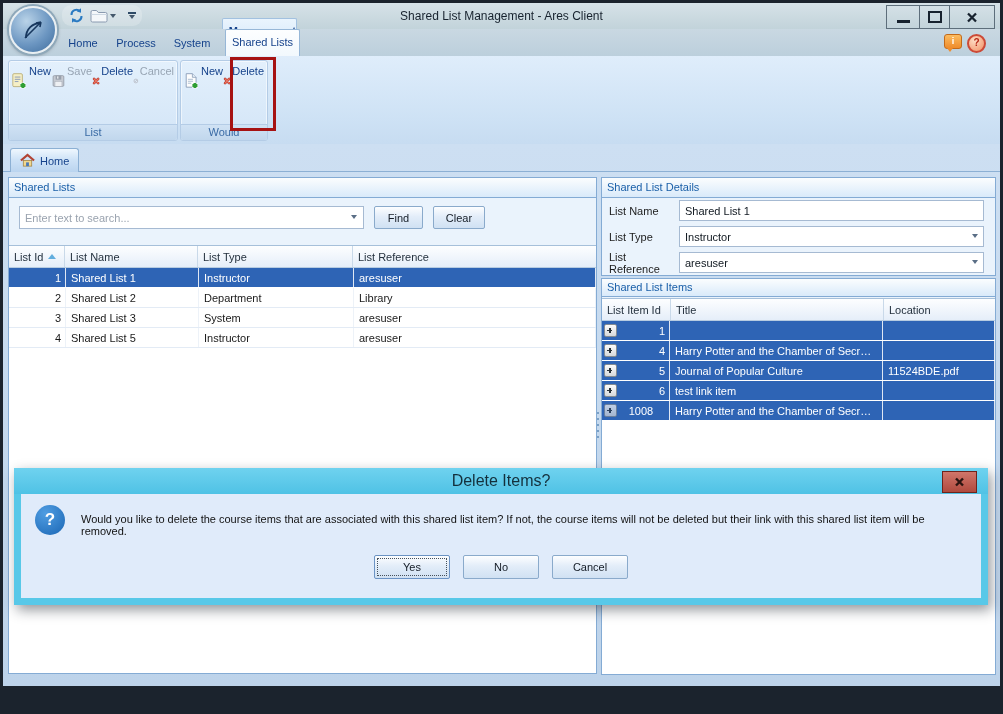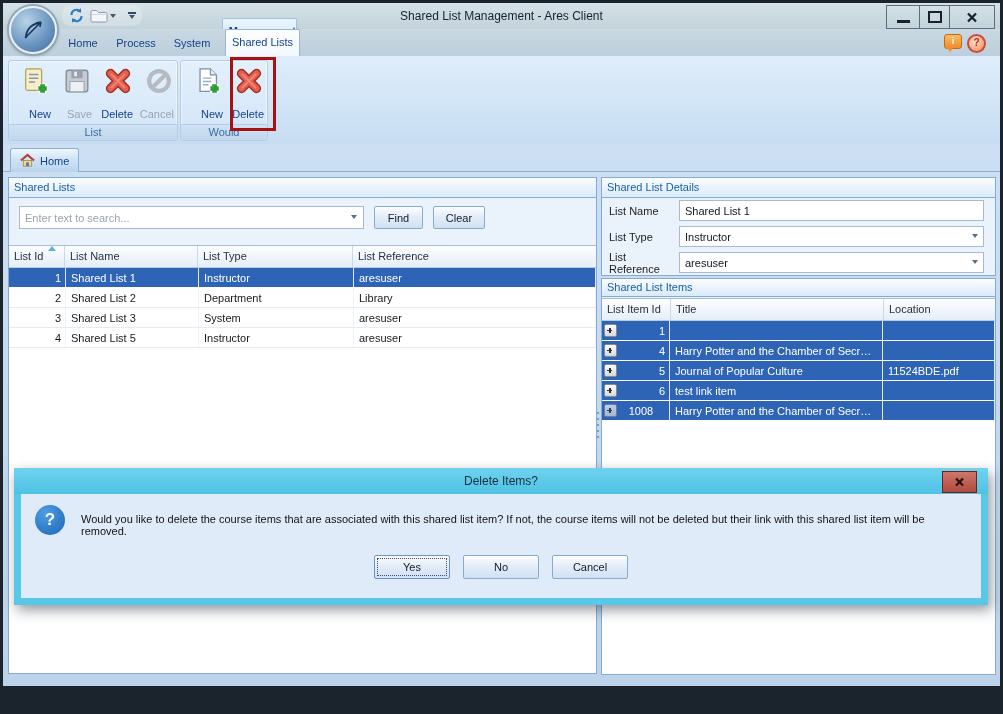--- a/index.html
+++ b/index.html
@@ -57,21 +57,21 @@
            border:2px solid #cc4a38;color:#b62818;font-weight:bold;font-size:10px;
            line-height:14px;text-align:center;}
 
   
   .ribbon{left:3px;top:56px;width:997px;height:88px;
           background:linear-gradient(#dfedfb,#cee2f5 70%,#c7dcf1);
           border-bottom:1px solid #a2bed9;}
   .rgroup{position:absolute;top:4px;height:79px;border:1px solid #b4cce6;border-radius:3px;
           background:linear-gradient(#e3f0fc,#d3e5f7);box-shadow:inset 0 0 0 1px rgba(255,255,255,.55);}
   .rbtns{display:flex;padding:1px 1px 0 1px;height:62px;}
-  .rbtn{width:41px;display:flex;flex-direction:column;align-items:flex-end;padding-top:3px;gap:11px;
+  .rbtn{width:41px;display:flex;flex-direction:row;align-items:flex-start;padding-top:3px;gap:1px;
         border-radius:2px;cursor:default;}
   .rlbl{font-size:11px;color:#15428b;}
   .rbtn.disabled .rlbl{color:#98a5b4;}
   .rgroup-label{position:absolute;left:0;right:0;bottom:0;height:15px;line-height:15px;
                 text-align:center;color:#3a6ba5;
                 background:linear-gradient(#d0e2f4,#c1d7ed);border-top:1px solid #b4cce6;
                 border-radius:0 0 2px 2px;}
   .highlight-box{left:230px;top:57px;width:40px;height:68px;border:3px solid #a61212;z-index:6;}
 
   
@@ -93,21 +93,21 @@
                 display:flex;align-items:center;padding:0 20px 0 5px;color:#9aa3af;position:relative;}
   .search-combo .caret{position:absolute;right:6px;top:8px;border-top-color:#5a6e86;}
   .btn{height:21px;border:1px solid #8aaacb;border-radius:2px;color:#141c26;
        background:linear-gradient(#fdfeff,#e3edf9 45%,#d0e1f3);
        display:flex;align-items:center;justify-content:center;cursor:default;}
   .btn-find{width:47px}.btn-clear{width:50px}
 
   .grid{position:absolute;left:0;right:0;bottom:0;background:#fff;border-top:1px solid #a6c0da;}
   .ghead{display:flex;height:21px;background:linear-gradient(#fdfeff,#e5eef9);
          border-bottom:1px solid #b7cce1;color:#24313e;}
-  .gh{border-right:1px solid #c9d9e9;padding-left:5px;line-height:20px;display:flex;gap:5px;}
+  .gh{border-right:1px solid #c9d9e9;padding-left:5px;line-height:20px;display:flex;align-items:center;gap:5px;}
   .grow{display:flex;height:19px;border-bottom:1px solid #e3ebf5;align-items:center;}
   .grow.sel{background:#2e64b5;color:#fff;border-bottom-color:#fff;}
   .gc{height:100%;display:flex;align-items:center;padding-left:5px;border-right:1px solid transparent;overflow:hidden;white-space:nowrap;}
   .grow .gc{border-right-color:#edf2f8;}
   .grow.sel .gc{border-right-color:rgba(255,255,255,.85);}
   .gc.num{justify-content:flex-end;padding-right:4px;padding-left:2px;}
   .sort-asc{width:0;height:0;border-left:4px solid transparent;border-right:4px solid transparent;
             border-bottom:5px solid #62aede;}
   .expand-btn{width:11px;height:11px;margin-left:2px;flex:none;border:1px solid #838b93;border-radius:2px;
               background:linear-gradient(#fbfbfb,#d7d9db);position:relative;cursor:default;}
@@ -120,21 +120,21 @@
 
   .frow{position:absolute;left:7px;right:11px;height:21px;display:flex;align-items:center;}
   .flabel{width:70px;color:#1c1c1c;flex:none;}
   .fctrl{flex:1;height:19px;border:1px solid #a6bad2;background:#fff;display:flex;
          align-items:center;padding:0 18px 0 5px;color:#101820;position:relative;}
   .fctrl .caret{position:absolute;right:5px;top:7px;border-top-color:#5a6e86;}
 
   
   .dialog{left:14px;top:468px;width:974px;z-index:20;box-shadow:3px 5px 12px rgba(15,25,35,.45);}
   .dhead{height:26px;background:linear-gradient(#6fd2ef,#4fc2e5);display:flex;align-items:center;
-         justify-content:center;color:#14303c;font-size:12px;position:relative;}
+         justify-content:center;color:#14303c;font-size:16px;position:relative;}
   .dclose{position:absolute;right:11px;top:3px;width:33px;height:20px;
           background:linear-gradient(#d0766a,#b04a3e);border:1px solid #6e241c;
           display:flex;align-items:center;justify-content:center;cursor:default;}
   .dbody{height:104px;background:#e0ebfa;border:7px solid #58c8e8;border-top:none;position:relative;}
   .q-icon{position:absolute;left:14px;top:11px;width:30px;height:30px;border-radius:50%;
           background:radial-gradient(circle at 35% 28%,#4f9de2,#1a66b4);
           color:#fff;font-weight:bold;font-size:17px;display:flex;align-items:center;justify-content:center;}
   .dmsg{position:absolute;left:60px;right:8px;top:6px;height:50px;display:flex;align-items:center;color:#121212;}
   .dbtns{position:absolute;left:0;right:0;top:61px;display:flex;justify-content:center;gap:13px;}
   .dbtn{width:74px;height:22px;}

